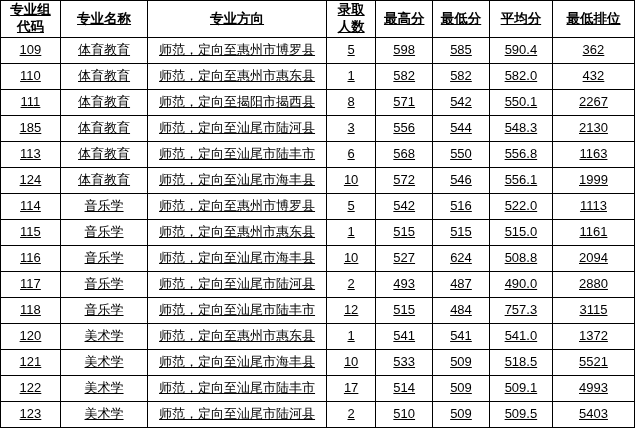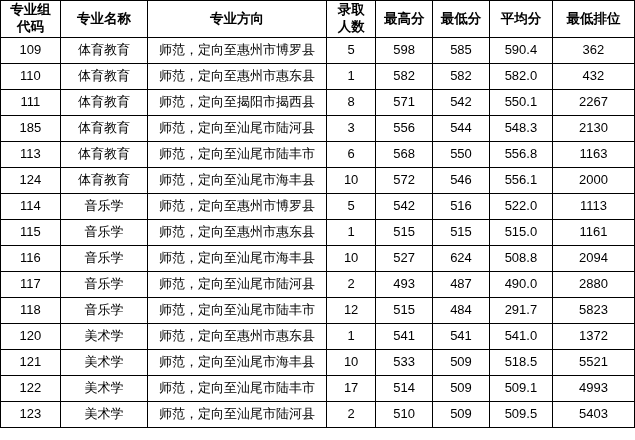--- a/index.html
+++ b/index.html
@@ -11,20 +11,21 @@
     width: 635px;
     height: 440px;
     font-family: "Liberation Sans", sans-serif;
     color: #000000;
     overflow: hidden;
   }
   table.score-table {
     border-collapse: collapse;
     width: 635px;
     table-layout: fixed;
+    text-decoration: underline;
   }
   table.score-table th,
   table.score-table td {
     border: 1px solid #000000;
     text-align: center;
     vertical-align: middle;
     font-size: 13px;
     padding: 0;
     line-height: 1.15;
   }
@@ -141,21 +142,21 @@
         <td>1163</td>
       </tr>
       <tr>
         <td>124</td>
         <td class="cell-major">体育教育</td>
         <td class="cell-dir">师范，定向至汕尾市海丰县</td>
         <td>10</td>
         <td>572</td>
         <td>546</td>
         <td>556.1</td>
-        <td>2000</td>
+        <td>1999</td>
       </tr>
       <tr>
         <td>114</td>
         <td class="cell-major">音乐学</td>
         <td class="cell-dir">师范，定向至惠州市博罗县</td>
         <td>5</td>
         <td>542</td>
         <td>516</td>
         <td>522.0</td>
         <td>1113</td>
@@ -190,22 +191,22 @@
         <td>490.0</td>
         <td>2880</td>
       </tr>
       <tr>
         <td>118</td>
         <td class="cell-major">音乐学</td>
         <td class="cell-dir">师范，定向至汕尾市陆丰市</td>
         <td>12</td>
         <td>515</td>
         <td>484</td>
-        <td>291.7</td>
-        <td>5823</td>
+        <td>757.3</td>
+        <td>3115</td>
       </tr>
       <tr>
         <td>120</td>
         <td class="cell-major">美术学</td>
         <td class="cell-dir">师范，定向至惠州市惠东县</td>
         <td>1</td>
         <td>541</td>
         <td>541</td>
         <td>541.0</td>
         <td>1372</td>

